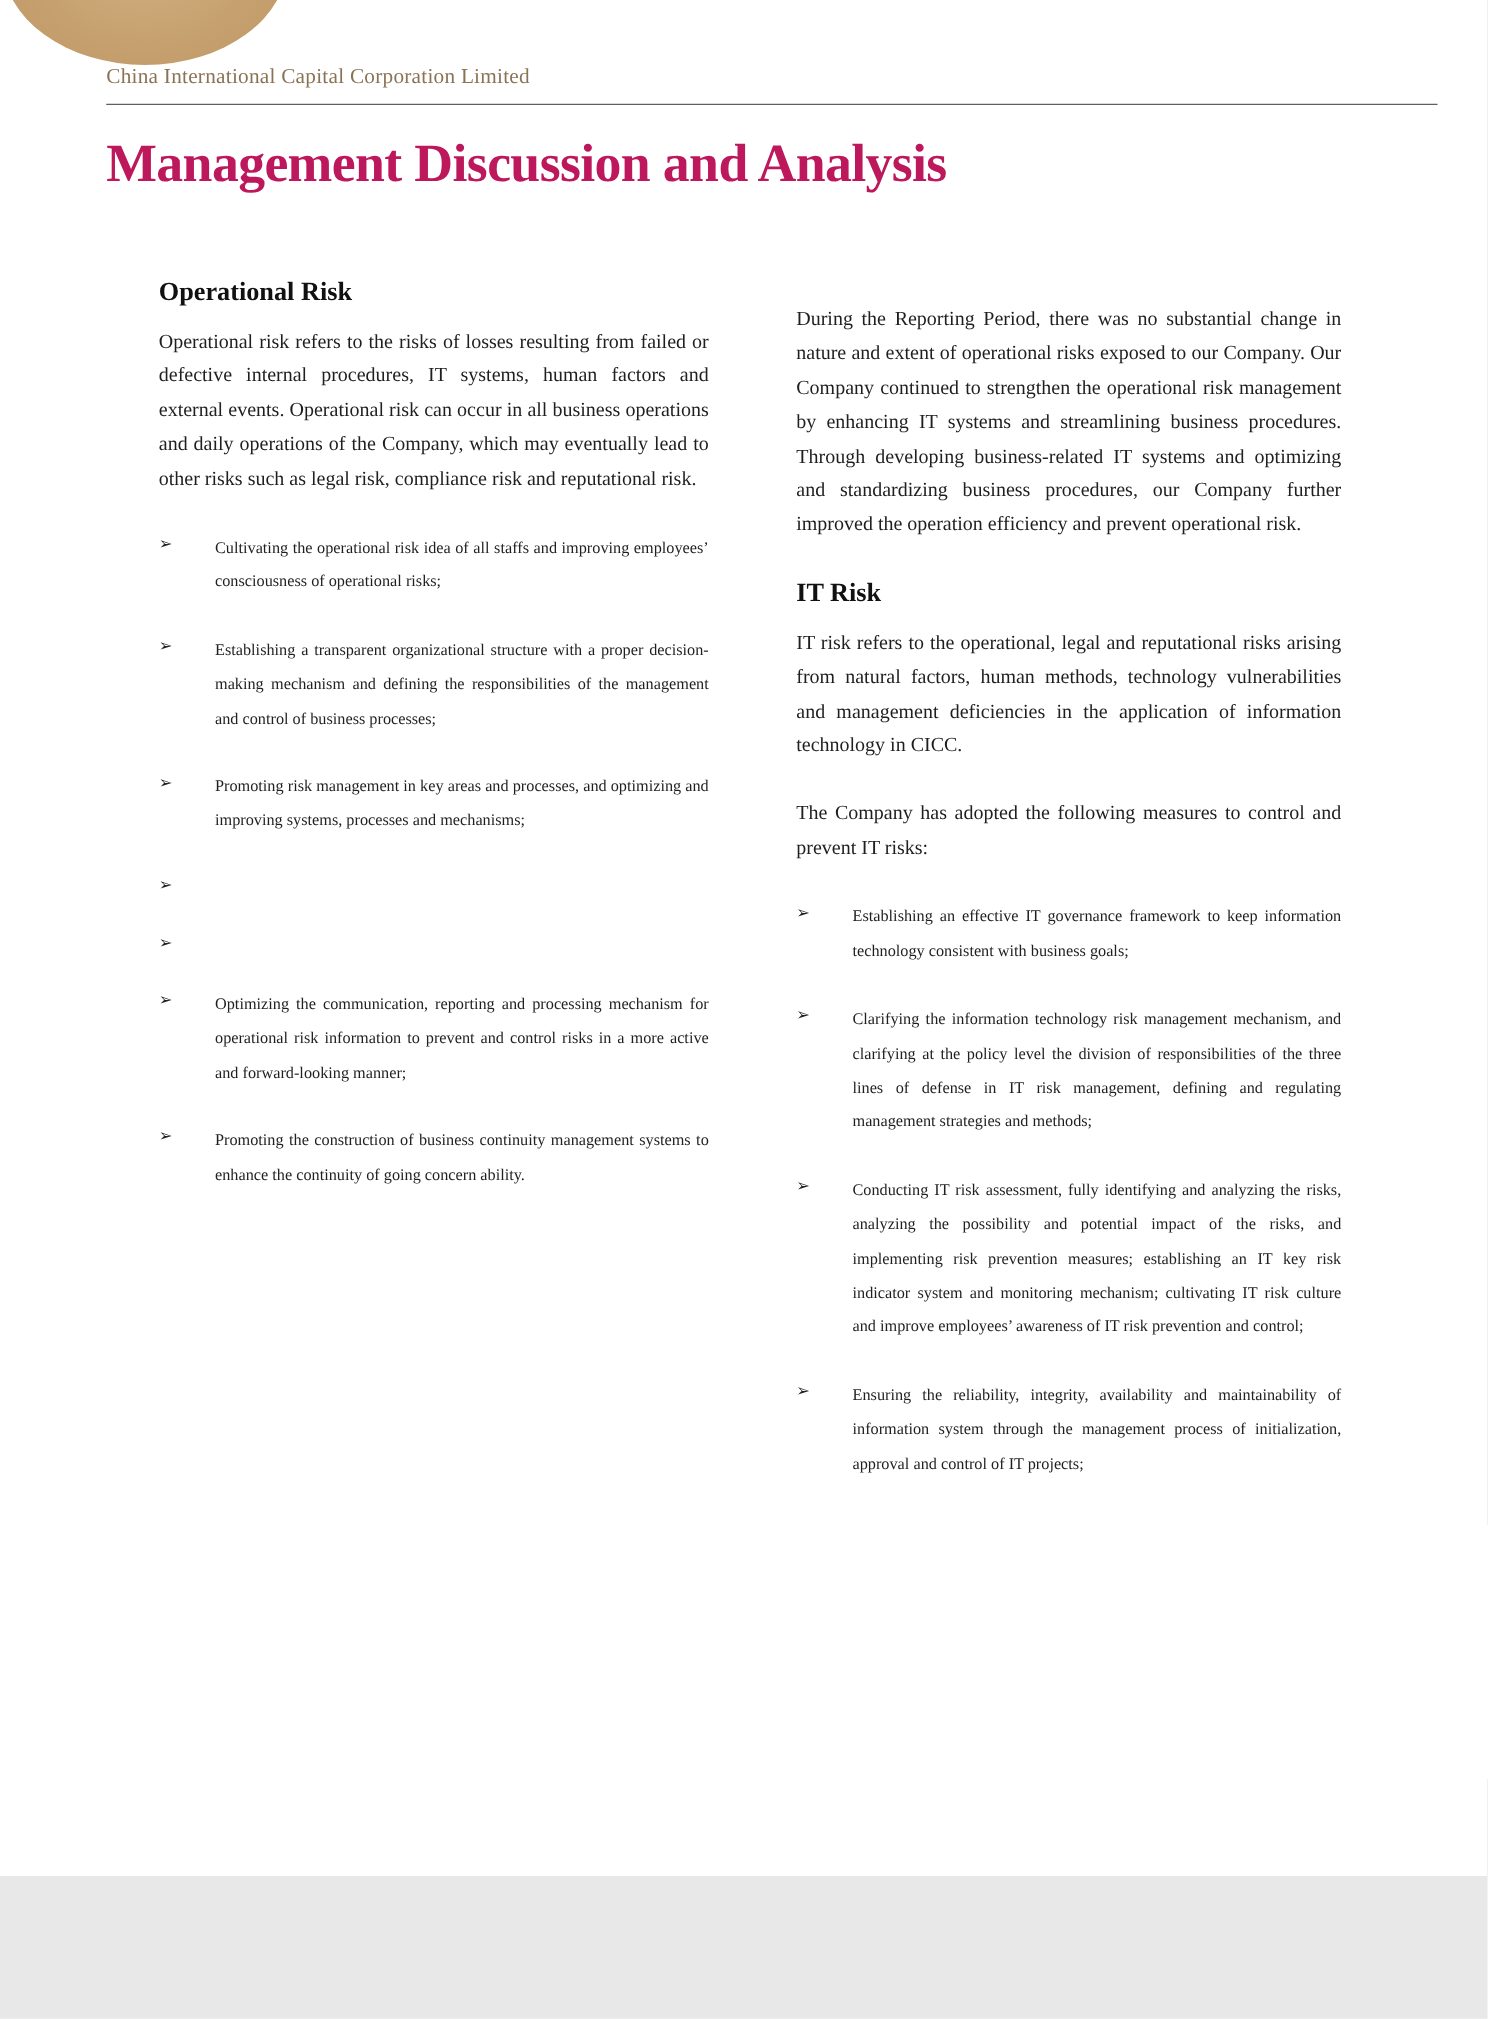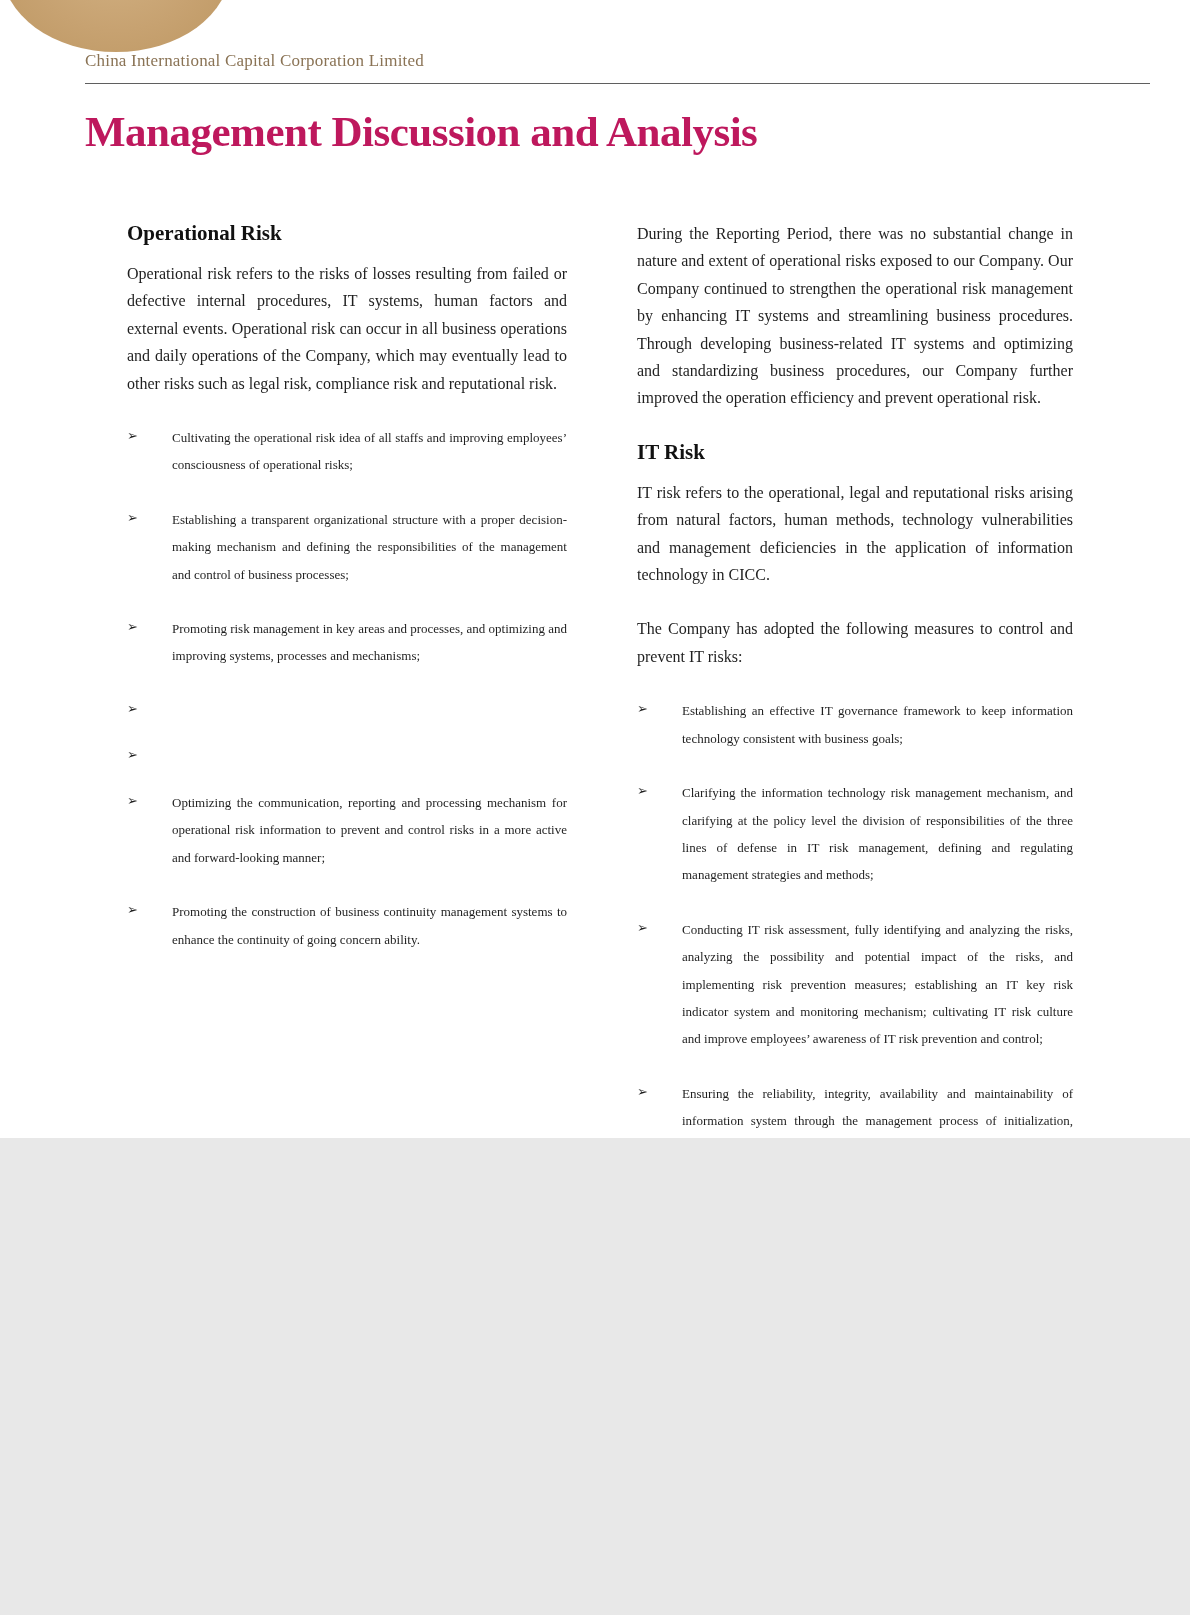--- a/index.html
+++ b/index.html
@@ -1,19 +1,19 @@
 <!DOCTYPE html>
 <html><head>
 <meta charset="utf-8">
 <style>
   html, body { margin: 0; padding: 0; background: #e8e8e8; }
   .page {
     position: relative;
     width: 1190px;
-    height: 1138px;
+    height: 1501px;
     margin: 0 auto;
     background: #ffffff;
     overflow: hidden;
     font-family: "Liberation Serif", serif;
     color: #1f1f1f;
   }
   .logo {
     position: absolute;
     left: 2px;
     top: -114px;
@@ -41,21 +41,21 @@
     font-weight: bold;
     color: #be185d;
     letter-spacing: -0.5px;
   }
   .columns {
     display: flex;
     margin: 62px 117px 0 127px;
     gap: 70px;
   }
   .col-left  { width: 440px; flex: none; }
-  .col-right { width: 436px; flex: none; }
+  .col-right { width: 436px; flex: none; margin-top: 22px; }
   h2.section-heading {
     margin: 0 0 14px 0;
     font-size: 21px;
     line-height: 26px;
     font-weight: bold;
     color: #111;
   }
   h2.mid-heading { margin-top: 6px; }
   .col p {
     margin: 0 0 27px 0;

